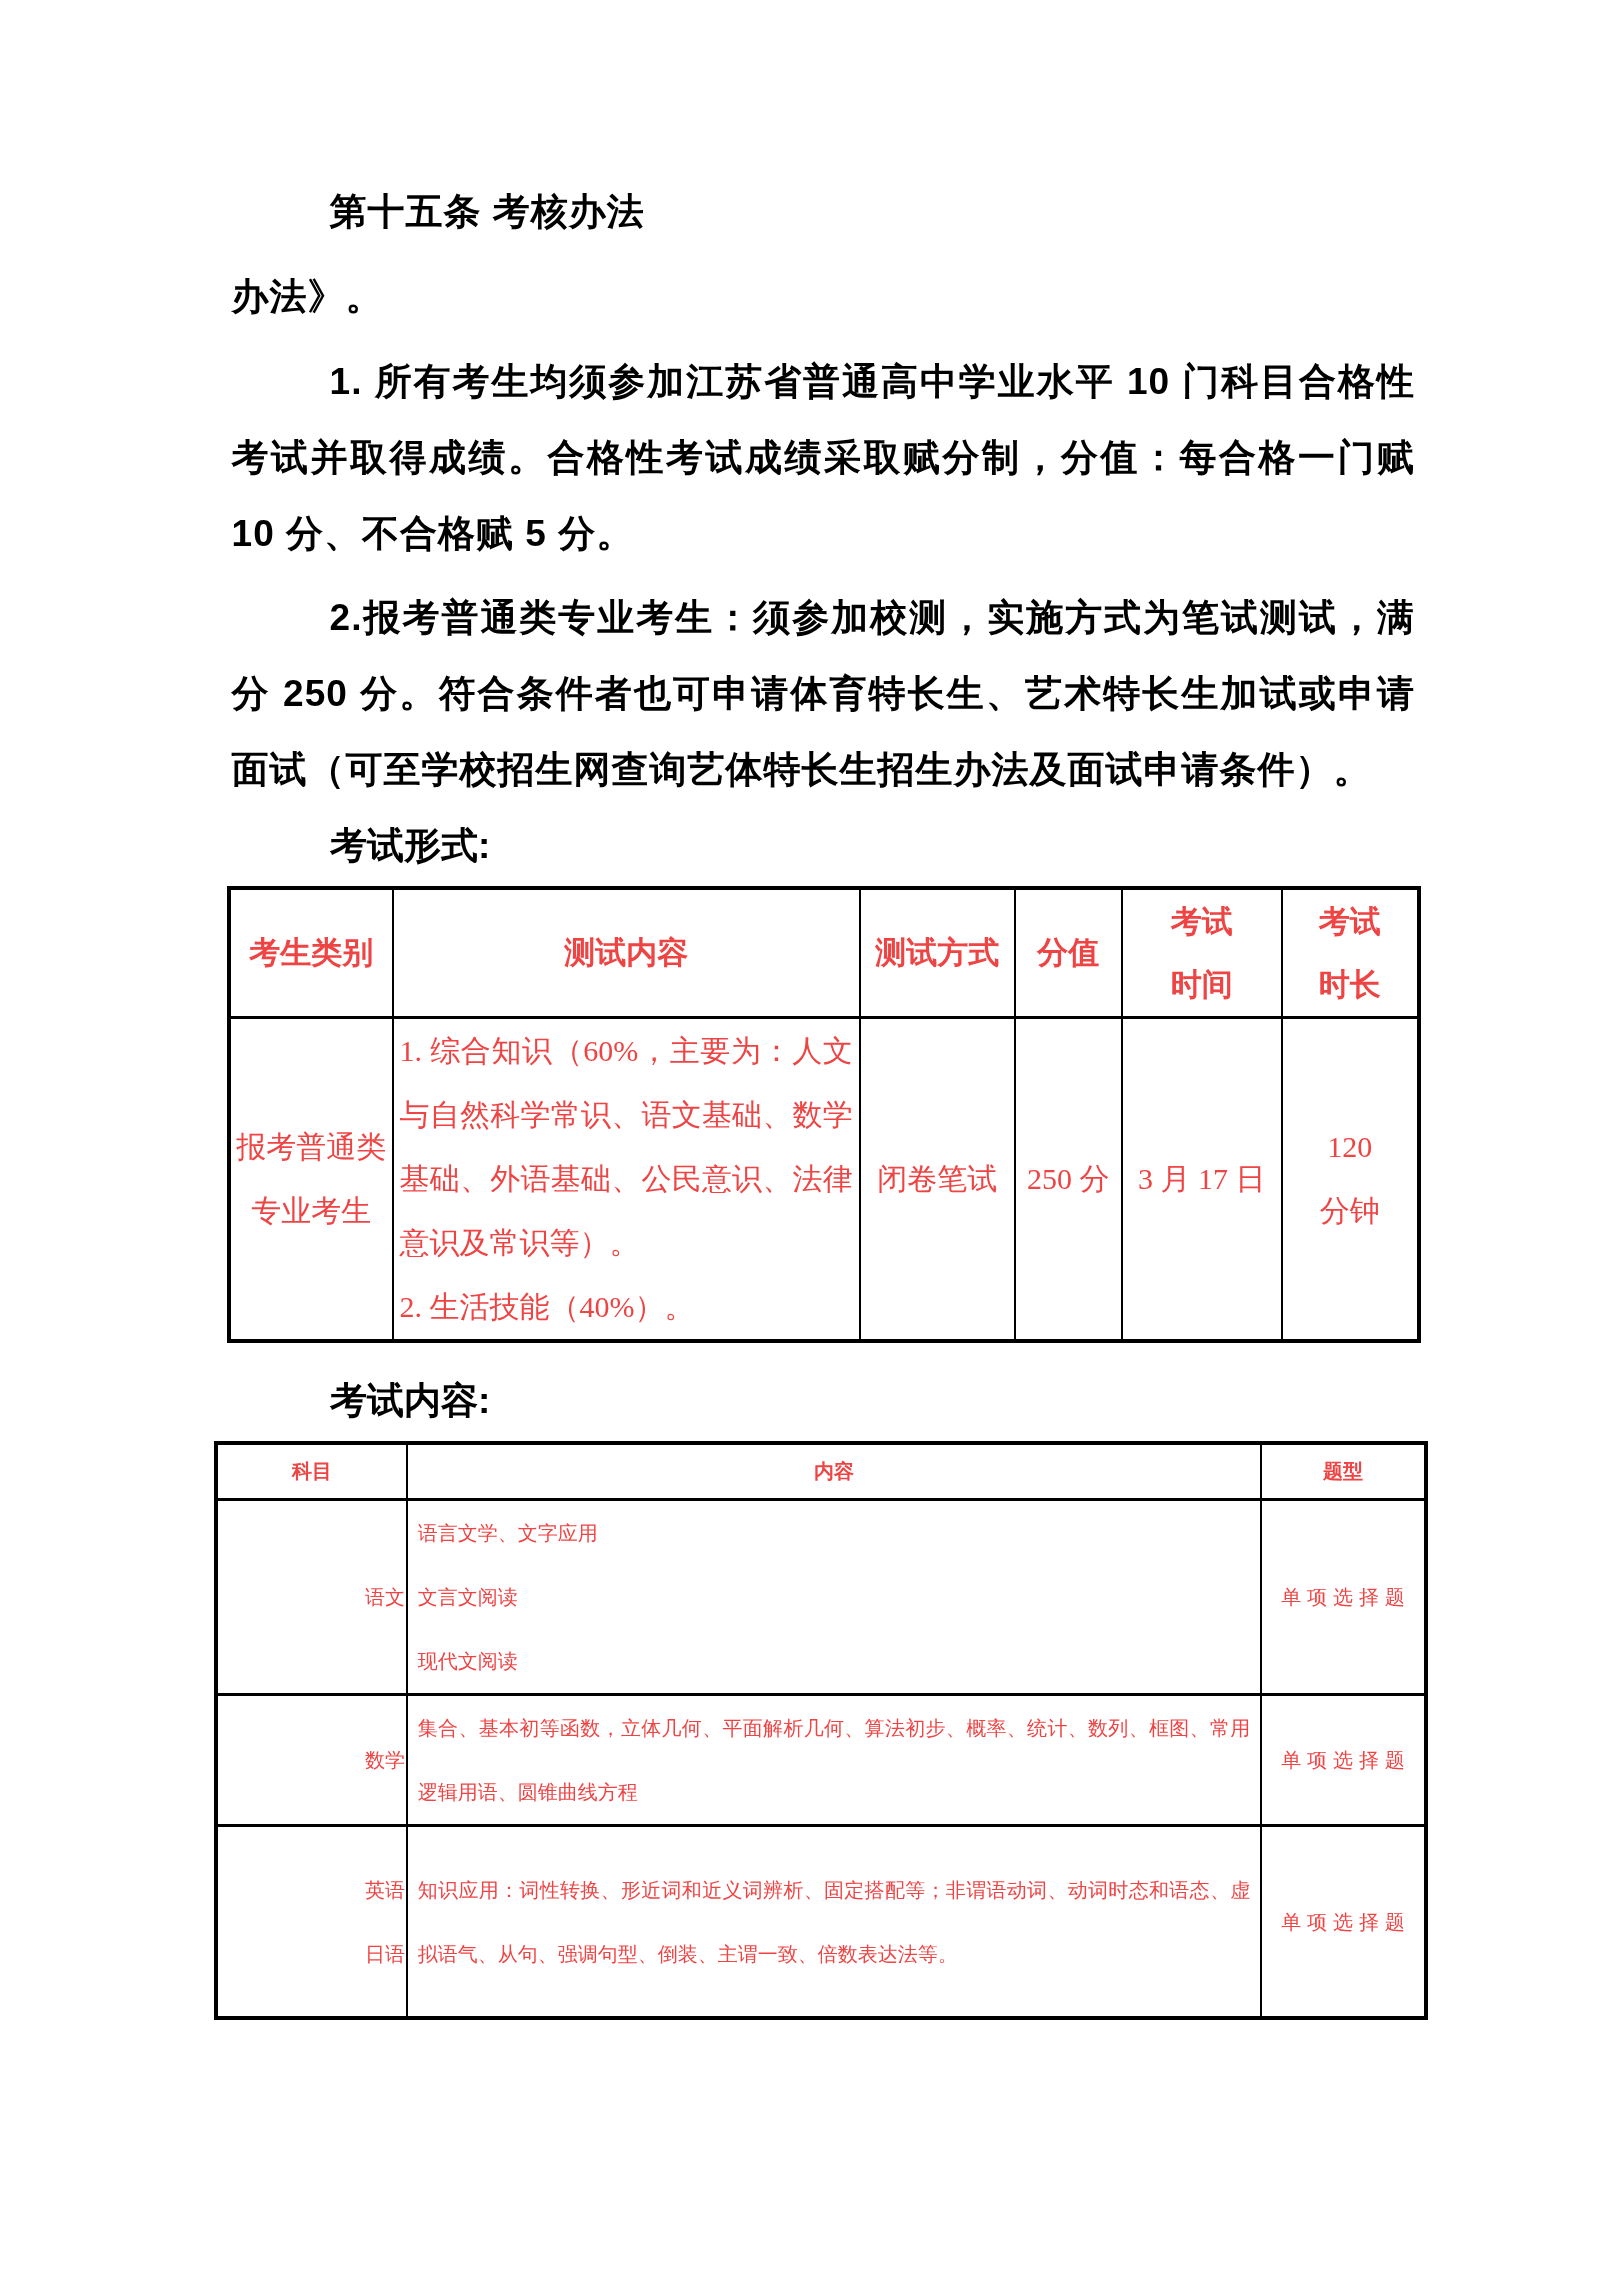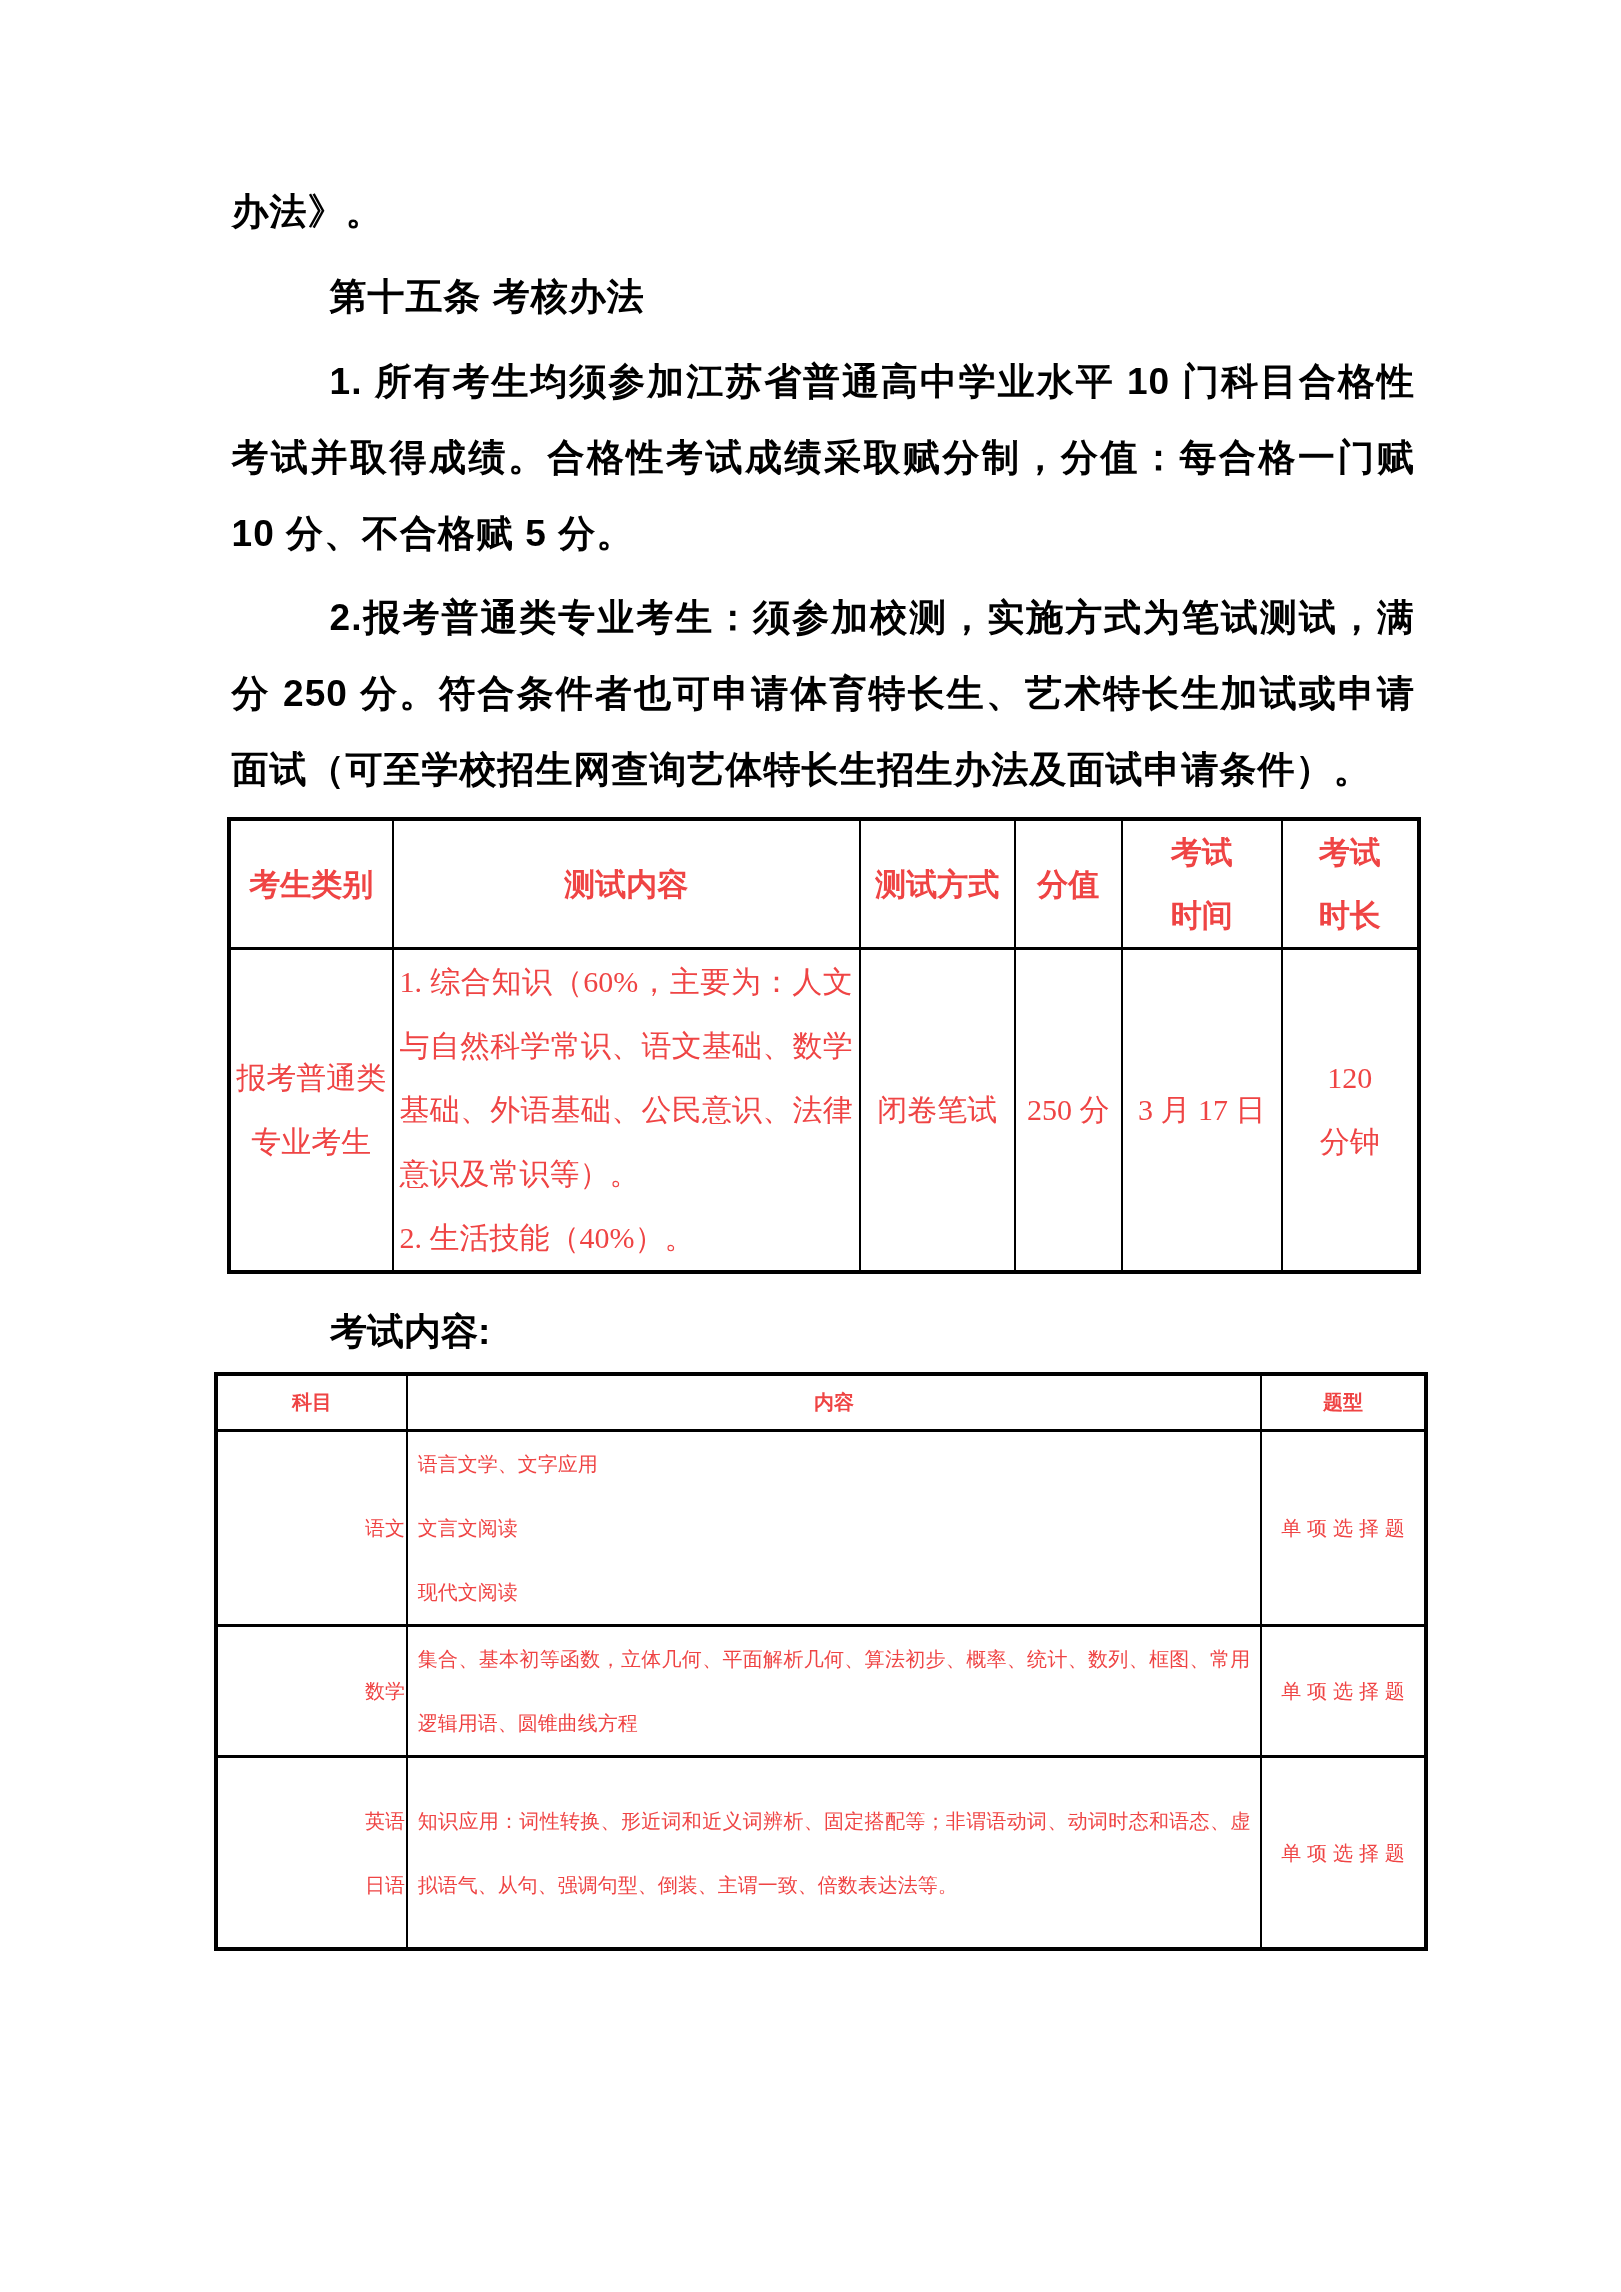--- a/index.html
+++ b/index.html
@@ -113,25 +113,26 @@
     text-align: center;
     letter-spacing: 5.9px;
     text-indent: 5.9px;
   }
 </style>
 </head>
 <body>
 
 <div class="page">
 
+  <p class="para indent">第十五条 考核办法</p>
   <p class="para">办法》。</p>
-  <p class="para indent">第十五条 考核办法</p>
   <p class="para indent">1. 所有考生均须参加江苏省普通高中学业水平 10 门科目合格性考试并取得成绩。合格性考试成绩采取赋分制，分值：每合格一门赋 10 分、不合格赋 5 分。</p>
   <p class="para indent">2.报考普通类专业考生：须参加校测，实施方式为笔试测试，满分 250 分。符合条件者也可申请体育特长生、艺术特长生加试或申请面试（可至学校招生网查询艺体特长生招生办法及面试申请条件）。</p>
 
+  <div class="heading">考试形式:</div>
 
   <table class="t1">
     <colgroup>
       <col style="width:164px">
       <col style="width:467px">
       <col style="width:155px">
       <col style="width:107px">
       <col style="width:160px">
       <col style="width:137px">
     </colgroup>

